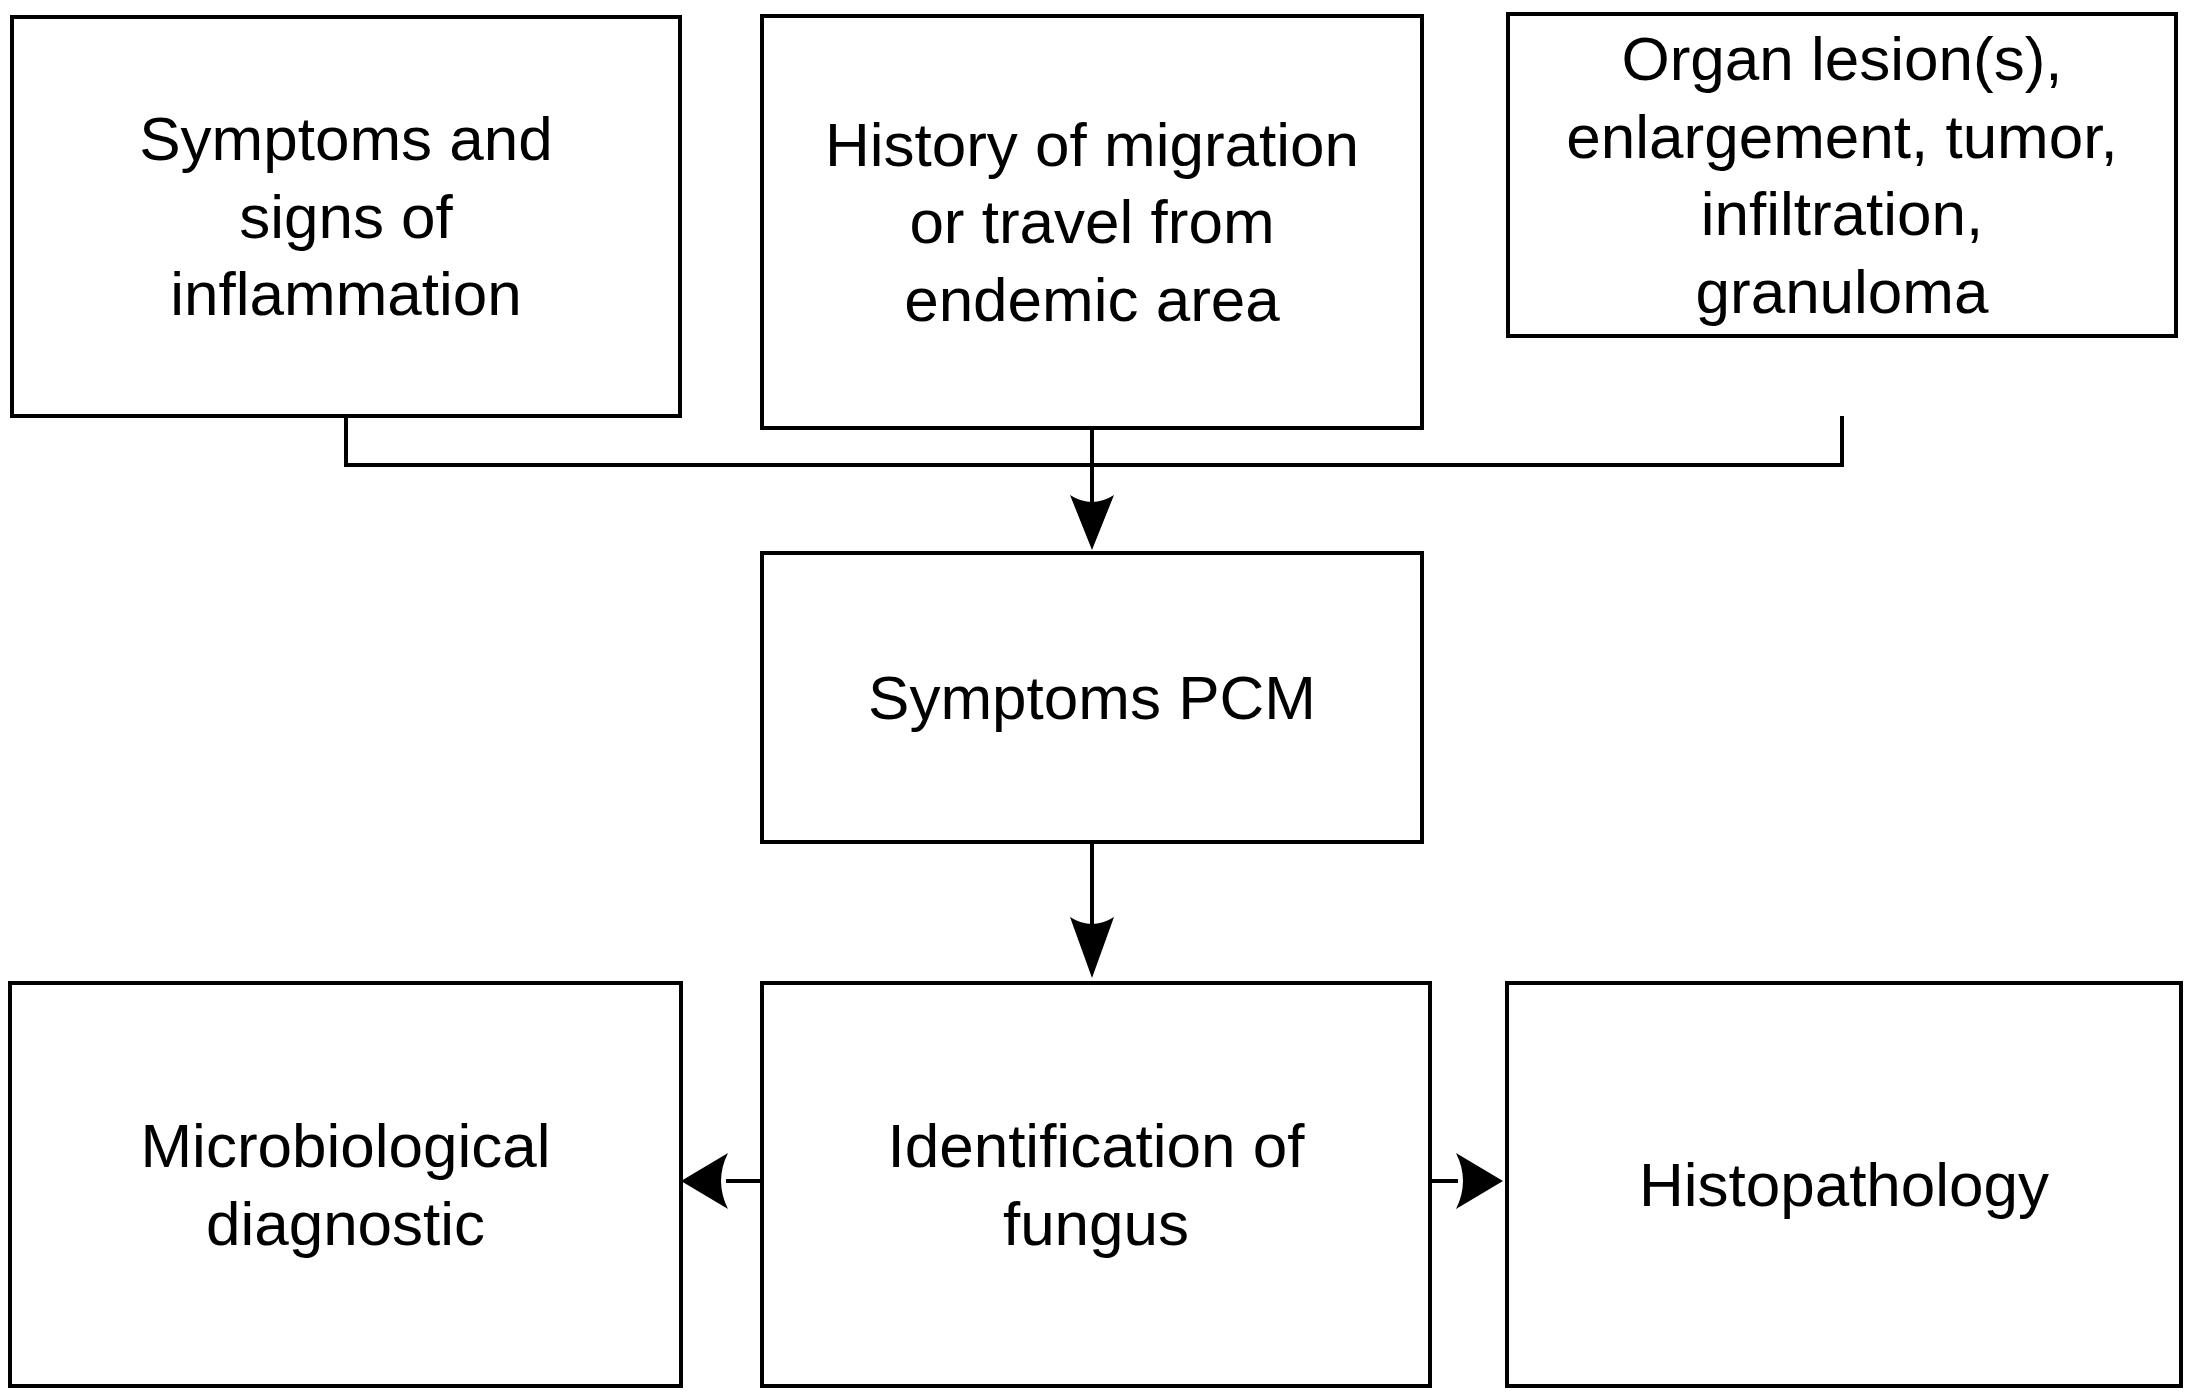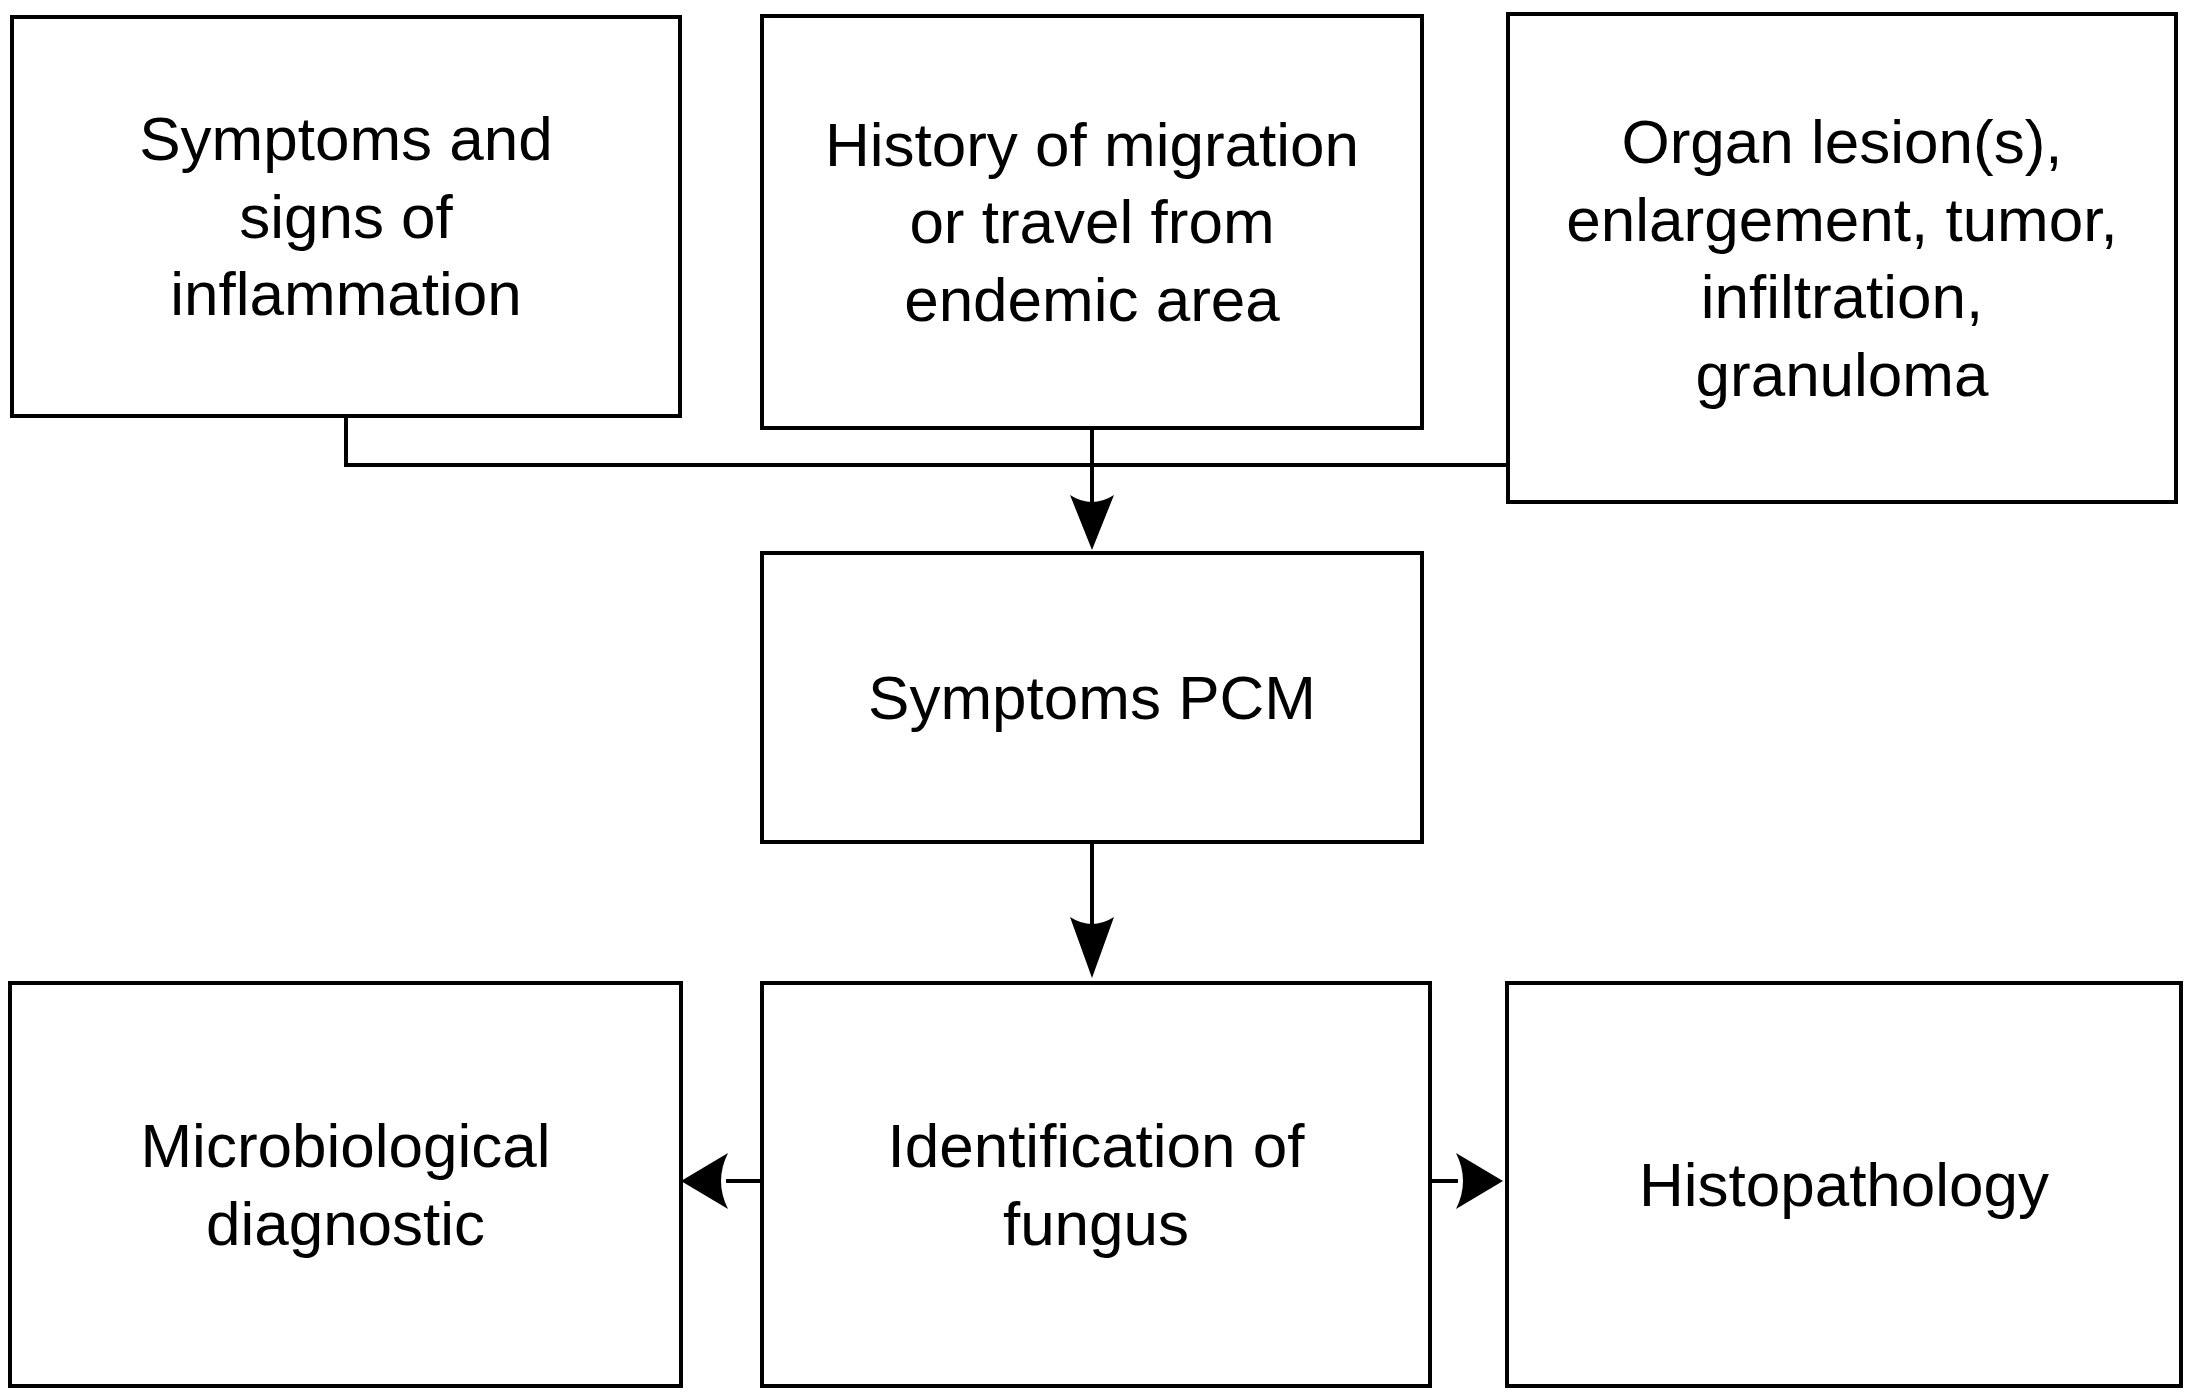--- a/index.html
+++ b/index.html
@@ -36,21 +36,21 @@
   .label {
     white-space: pre-line;
     text-align: center;
     font-size: 62px;
     line-height: 1.25;
     color: #000000;
   }
   
   #node-symptoms       { left: 10px;   top: 15px;  width: 672px; height: 403px; }
   #node-history        { left: 760px;  top: 14px;  width: 664px; height: 416px; }
-  #node-organ          { left: 1506px; top: 12px;  width: 672px; height: 492px; }
+  #node-organ          { left: 1506px; top: 12px;  width: 672px; height: 326px; }
   #node-probable       { left: 760px;  top: 551px; width: 664px; height: 293px; }
   #node-micro          { left: 8px;    top: 981px; width: 675px; height: 407px; }
   #node-identification { left: 760px;  top: 981px; width: 672px; height: 407px; }
   #node-histo          { left: 1505px; top: 981px; width: 678px; height: 407px; }
 
   .connector-line {
     stroke: #000000;
     stroke-width: 4;
     fill: none;
   }

